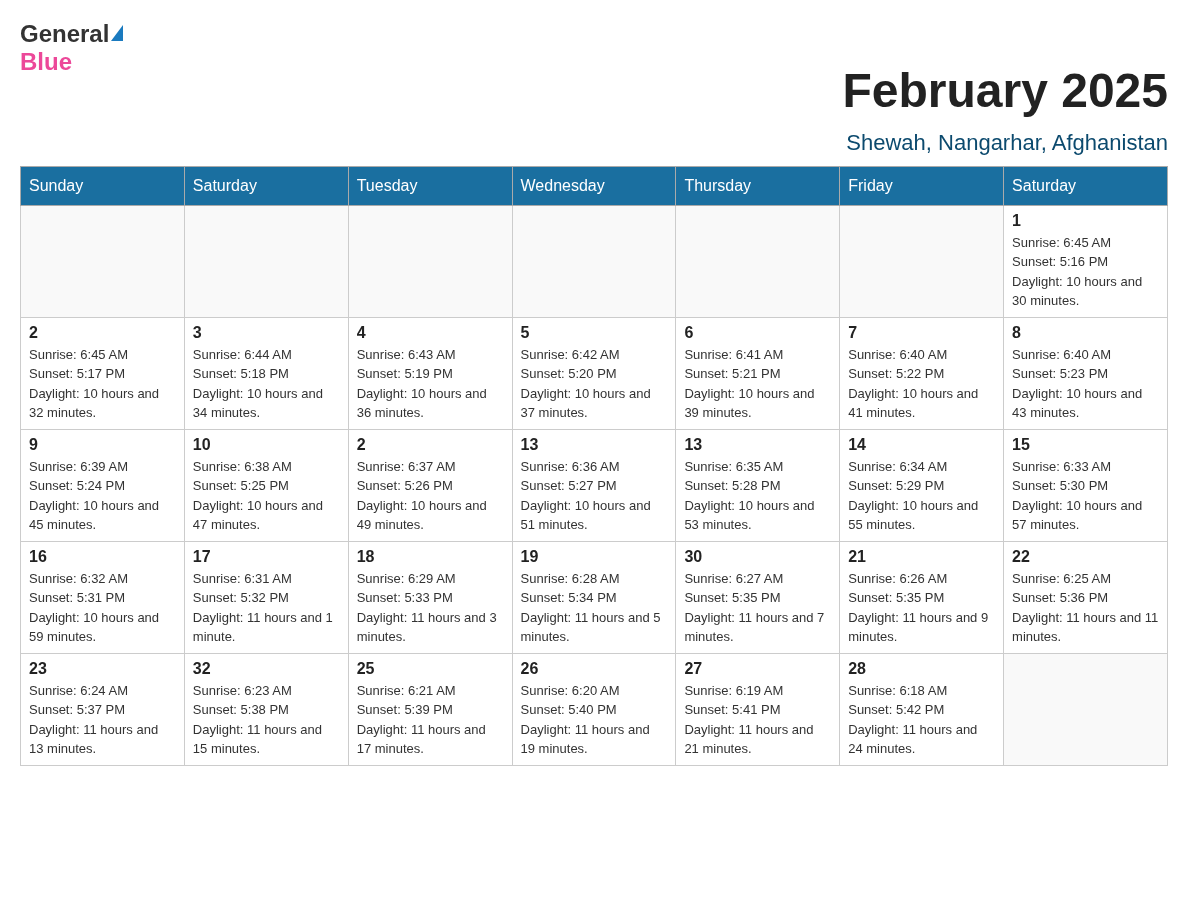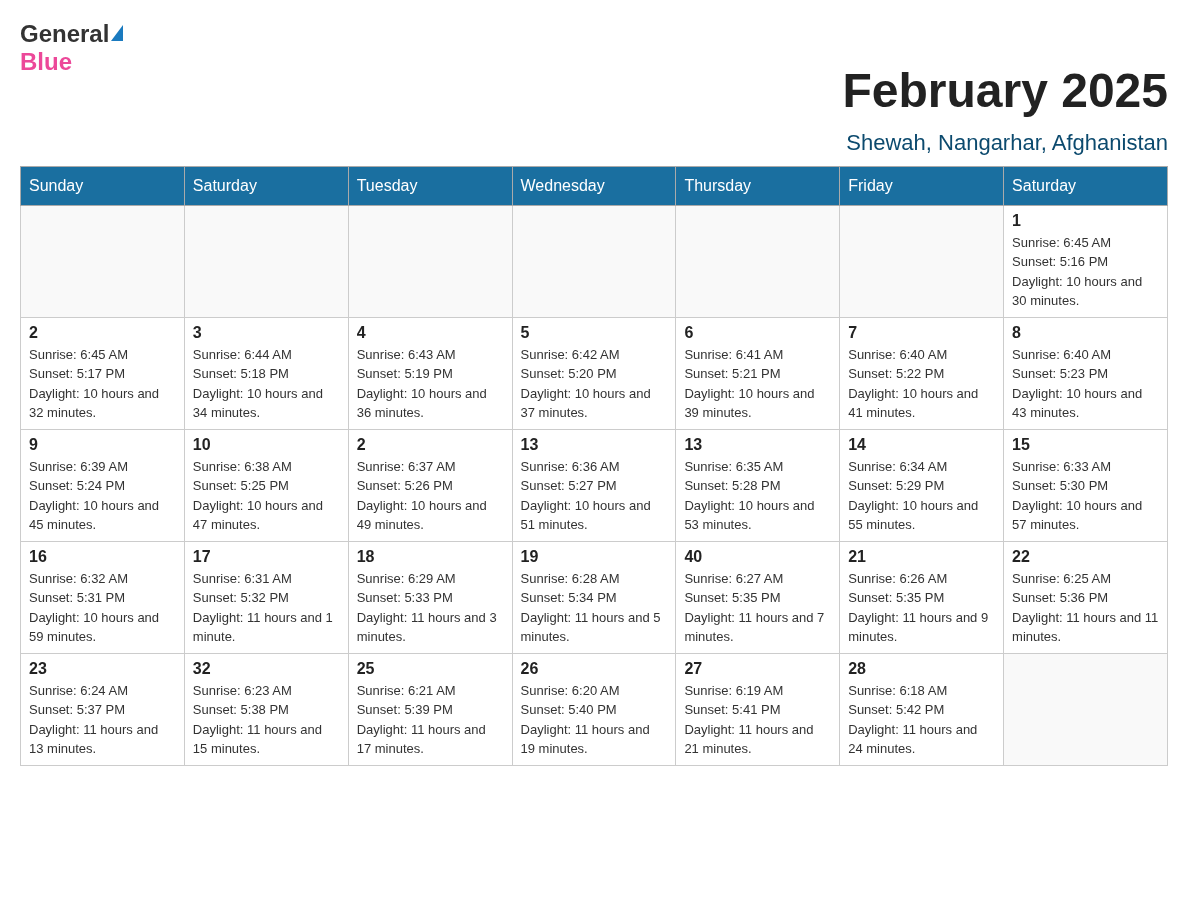--- a/index.html
+++ b/index.html
@@ -202,21 +202,21 @@
         </td>
         <td>
           <span class="day-num">18</span>
           <div class="sun-info">Sunrise: 6:29 AM<br>Sunset: 5:33 PM<br>Daylight: 11 hours and 3 minutes.</div>
         </td>
         <td>
           <span class="day-num">19</span>
           <div class="sun-info">Sunrise: 6:28 AM<br>Sunset: 5:34 PM<br>Daylight: 11 hours and 5 minutes.</div>
         </td>
         <td>
-          <span class="day-num">40</span>
+          <span class="day-num">30</span>
           <div class="sun-info">Sunrise: 6:27 AM<br>Sunset: 5:35 PM<br>Daylight: 11 hours and 7 minutes.</div>
         </td>
         <td>
           <span class="day-num">21</span>
           <div class="sun-info">Sunrise: 6:26 AM<br>Sunset: 5:35 PM<br>Daylight: 11 hours and 9 minutes.</div>
         </td>
         <td>
           <span class="day-num">22</span>
           <div class="sun-info">Sunrise: 6:25 AM<br>Sunset: 5:36 PM<br>Daylight: 11 hours and 11 minutes.</div>
         </td>

